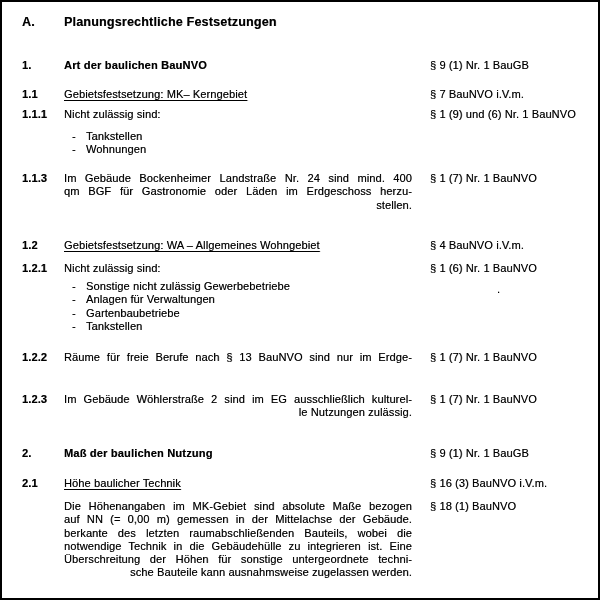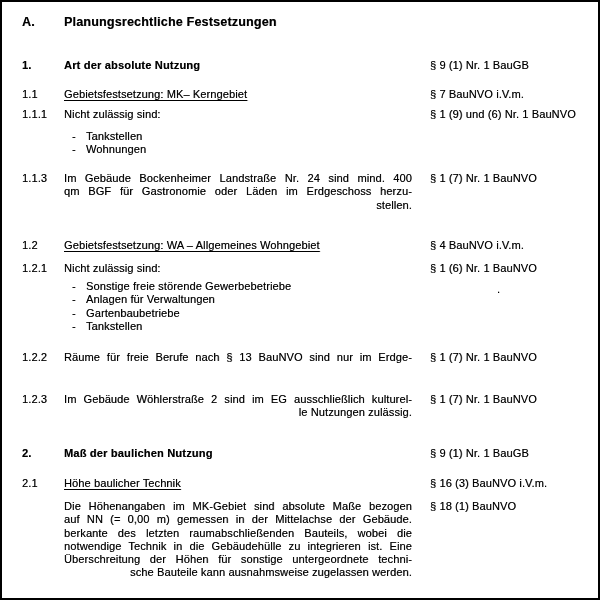--- a/index.html
+++ b/index.html
@@ -13,21 +13,21 @@
     border: 2px solid #000000;
     font-family: "Liberation Sans", "DejaVu Sans", sans-serif;
     font-size: 11px;
     line-height: 13.3px;
     color: #000000;
     letter-spacing: 0.12px;
     text-shadow: 0.3px 0 0 rgba(0,0,0,0.55);
     overflow: hidden;
   }
   .row { position: absolute; left: 0; width: 100%; }
-  .num  { position: absolute; left: 20px; width: 40px; white-space: nowrap; }
+  .num  { position: absolute; left: 20px; width: 40px; white-space: nowrap; font-weight: bold; }
   .main { position: absolute; left: 62px; width: 348px; }
   .ref  { position: absolute; left: 428px; width: 166px; white-space: nowrap; }
   .bold { font-weight: 700; letter-spacing: 0.2px; }
   .underline { text-decoration: underline; text-underline-offset: 2px; }
   .doc-heading { font-size: 12.5px; line-height: 15px; }
   .pline { width: 348px; height: 13.3px; text-align: right; }
   .jl { text-align: justify; text-align-last: justify; }
   .bullet-line { position: relative; height: 13.3px; }
   .dash  { position: absolute; left: 70px; }
   .btext { position: absolute; left: 84px; white-space: nowrap; }
@@ -41,21 +41,21 @@
 
 <div class="page">
 
   <div class="row doc-heading" style="top:13px">
     <span class="num bold">A.</span>
     <span class="main bold">Planungsrechtliche Festsetzungen</span>
   </div>
 
   <div class="row" style="top:57px">
     <span class="num bold">1.</span>
-    <span class="main bold">Art der absolute Nutzung</span>
+    <span class="main bold">Art der baulichen BauNVO</span>
     <span class="ref">§ 9 (1) Nr. 1 BauGB</span>
   </div>
 
   <div class="row" style="top:86px">
     <span class="num">1.1</span>
     <span class="main underline">Gebietsfestsetzung: MK– Kerngebiet</span>
     <span class="ref">§ 7 BauNVO i.V.m.</span>
   </div>
 
   <div class="row" style="top:106px">
@@ -95,21 +95,21 @@
     <span class="num">1.2.1</span>
     <span class="main">Nicht zulässig sind:</span>
     <span class="ref">§ 1 (6) Nr. 1 BauNVO</span>
   </div>
 
   <span class="stray-dot">.</span>
 
   <div class="row" style="top:278px">
     <div class="bullet-line">
       <span class="dash">-</span>
-      <span class="btext">Sonstige freie störende Gewerbebetriebe</span>
+      <span class="btext">Sonstige nicht zulässig Gewerbebetriebe</span>
     </div>
     <div class="bullet-line">
       <span class="dash">-</span>
       <span class="btext">Anlagen für Verwaltungen</span>
     </div>
     <div class="bullet-line">
       <span class="dash">-</span>
       <span class="btext">Gartenbaubetriebe</span>
     </div>
     <div class="bullet-line">

